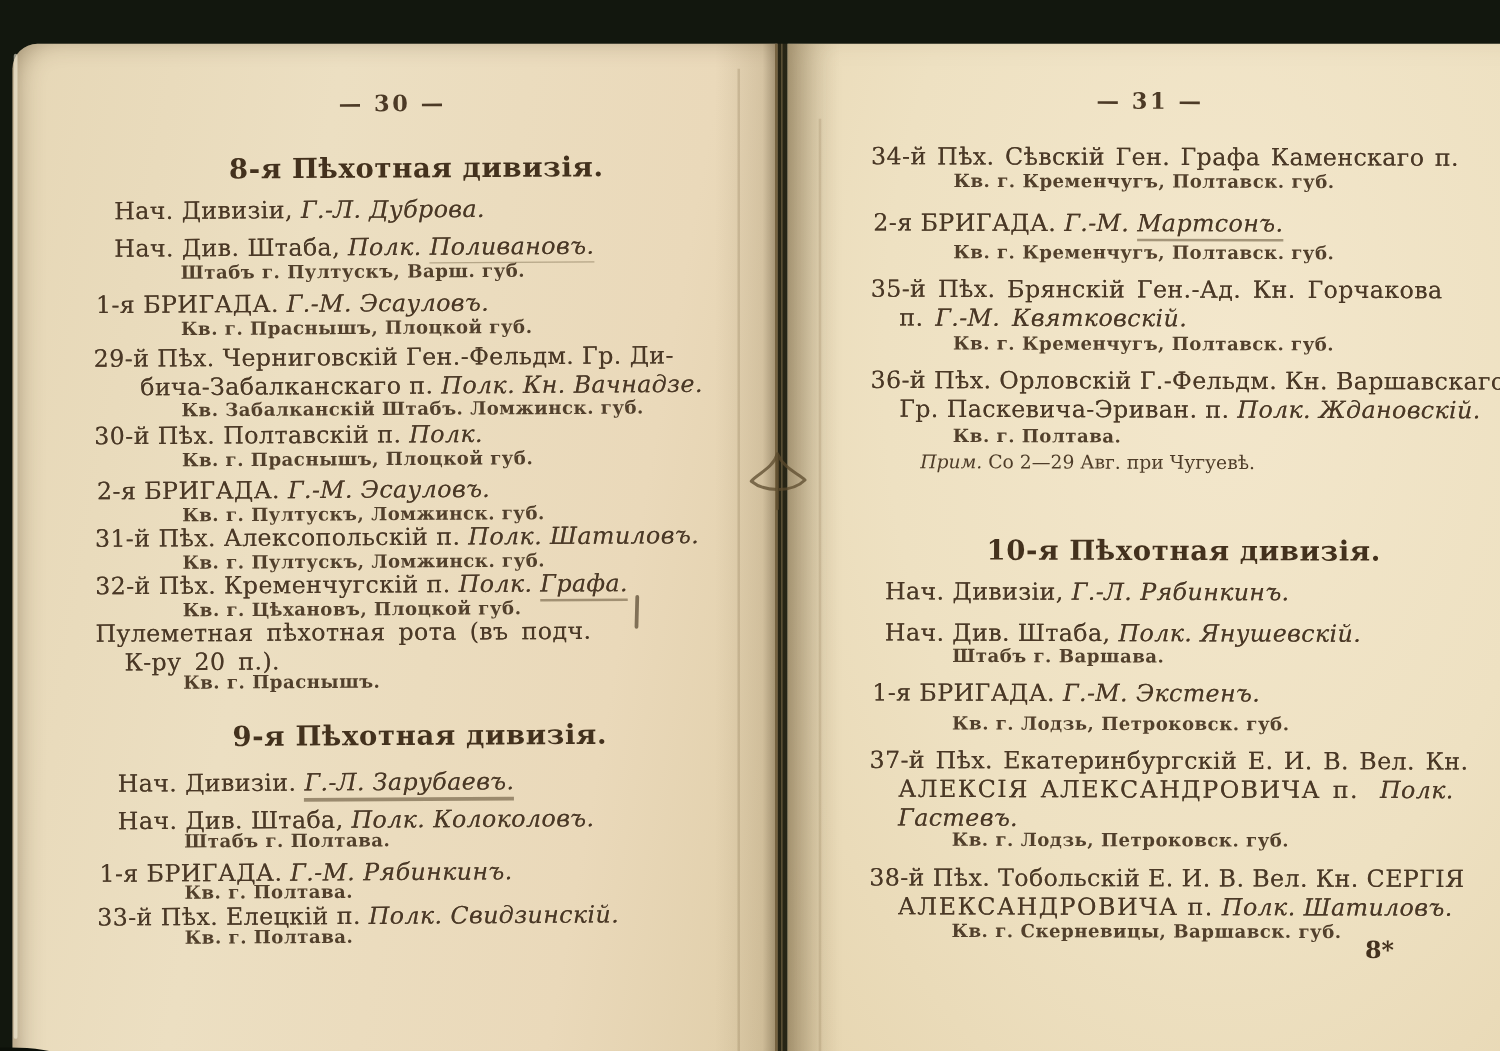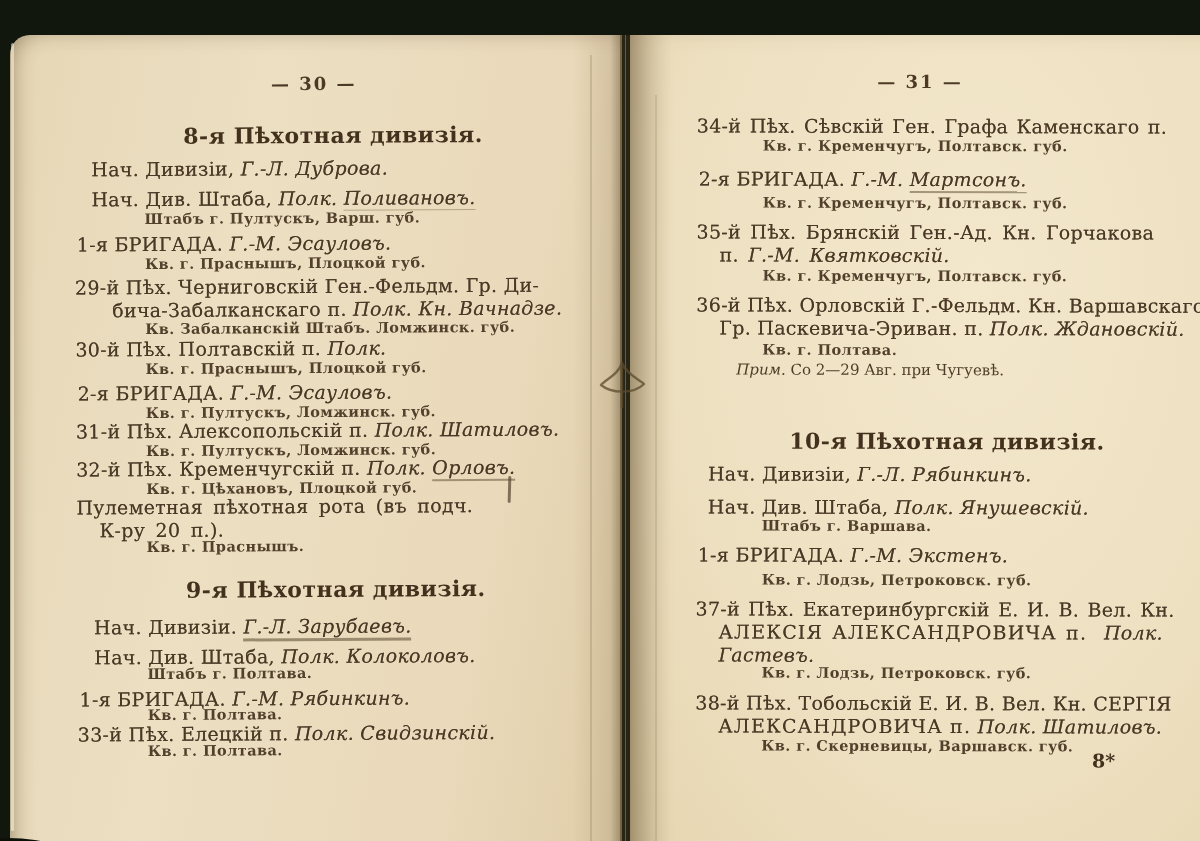--- a/index.html
+++ b/index.html
@@ -96,21 +96,21 @@
 
         <p class="entry hang" style="margin-top:0;"><span>30-й Пѣх. Полтавскій п.</span> <span class="it">Полк.</span></p>
         <p class="loc" style="margin-top:-1px;">Кв. г. Праснышъ, Плоцкой губ.</p>
 
         <p class="entry brig" style="margin-top:4px;"><span>2-я БРИГАДА.</span> <span class="it">Г.-М. Эсауловъ.</span></p>
         <p class="loc" style="margin-top:-1px;">Кв. г. Пултускъ, Ломжинск. губ.</p>
 
         <p class="entry hang" style="margin-top:-2px;"><span>31-й Пѣх. Алексопольскій п.</span> <span class="it">Полк. Шатиловъ.</span></p>
         <p class="loc" style="margin-top:-1px;">Кв. г. Пултускъ, Ломжинск. губ.</p>
 
-        <p class="entry hang" style="margin-top:-2px;"><span>32-й Пѣх. Кременчугскій п.</span> <span class="it">Полк.</span> <span class="it pu">Орловъ.</span></p>
+        <p class="entry hang" style="margin-top:-2px;"><span>32-й Пѣх. Кременчугскій п.</span> <span class="it">Полк.</span> <span class="it pu">Графа.</span></p>
         <p class="loc" style="margin-top:-1px;">Кв. г. Цѣхановъ, Плоцкой губ.</p>
 
         <p class="entry hang-sm" style="margin-top:-2px;word-spacing:4px;"><span>Пулеметная пѣхотная рота (въ подч.</span><br><span>К-ру 20 п.).</span></p>
         <p class="loc" style="margin-top:-4px;">Кв. г. Праснышъ.</p>
       </div>
 
       <div class="section col" style="top:540px;">
         <h2 class="sec-title">9-я Пѣхотная дивизія.</h2>
 
         <p class="entry nach" style="margin-top:12px;"><span>Нач. Дивизіи.</span> <span class="it pu-heavy">Г.-Л. Зарубаевъ.</span></p>

